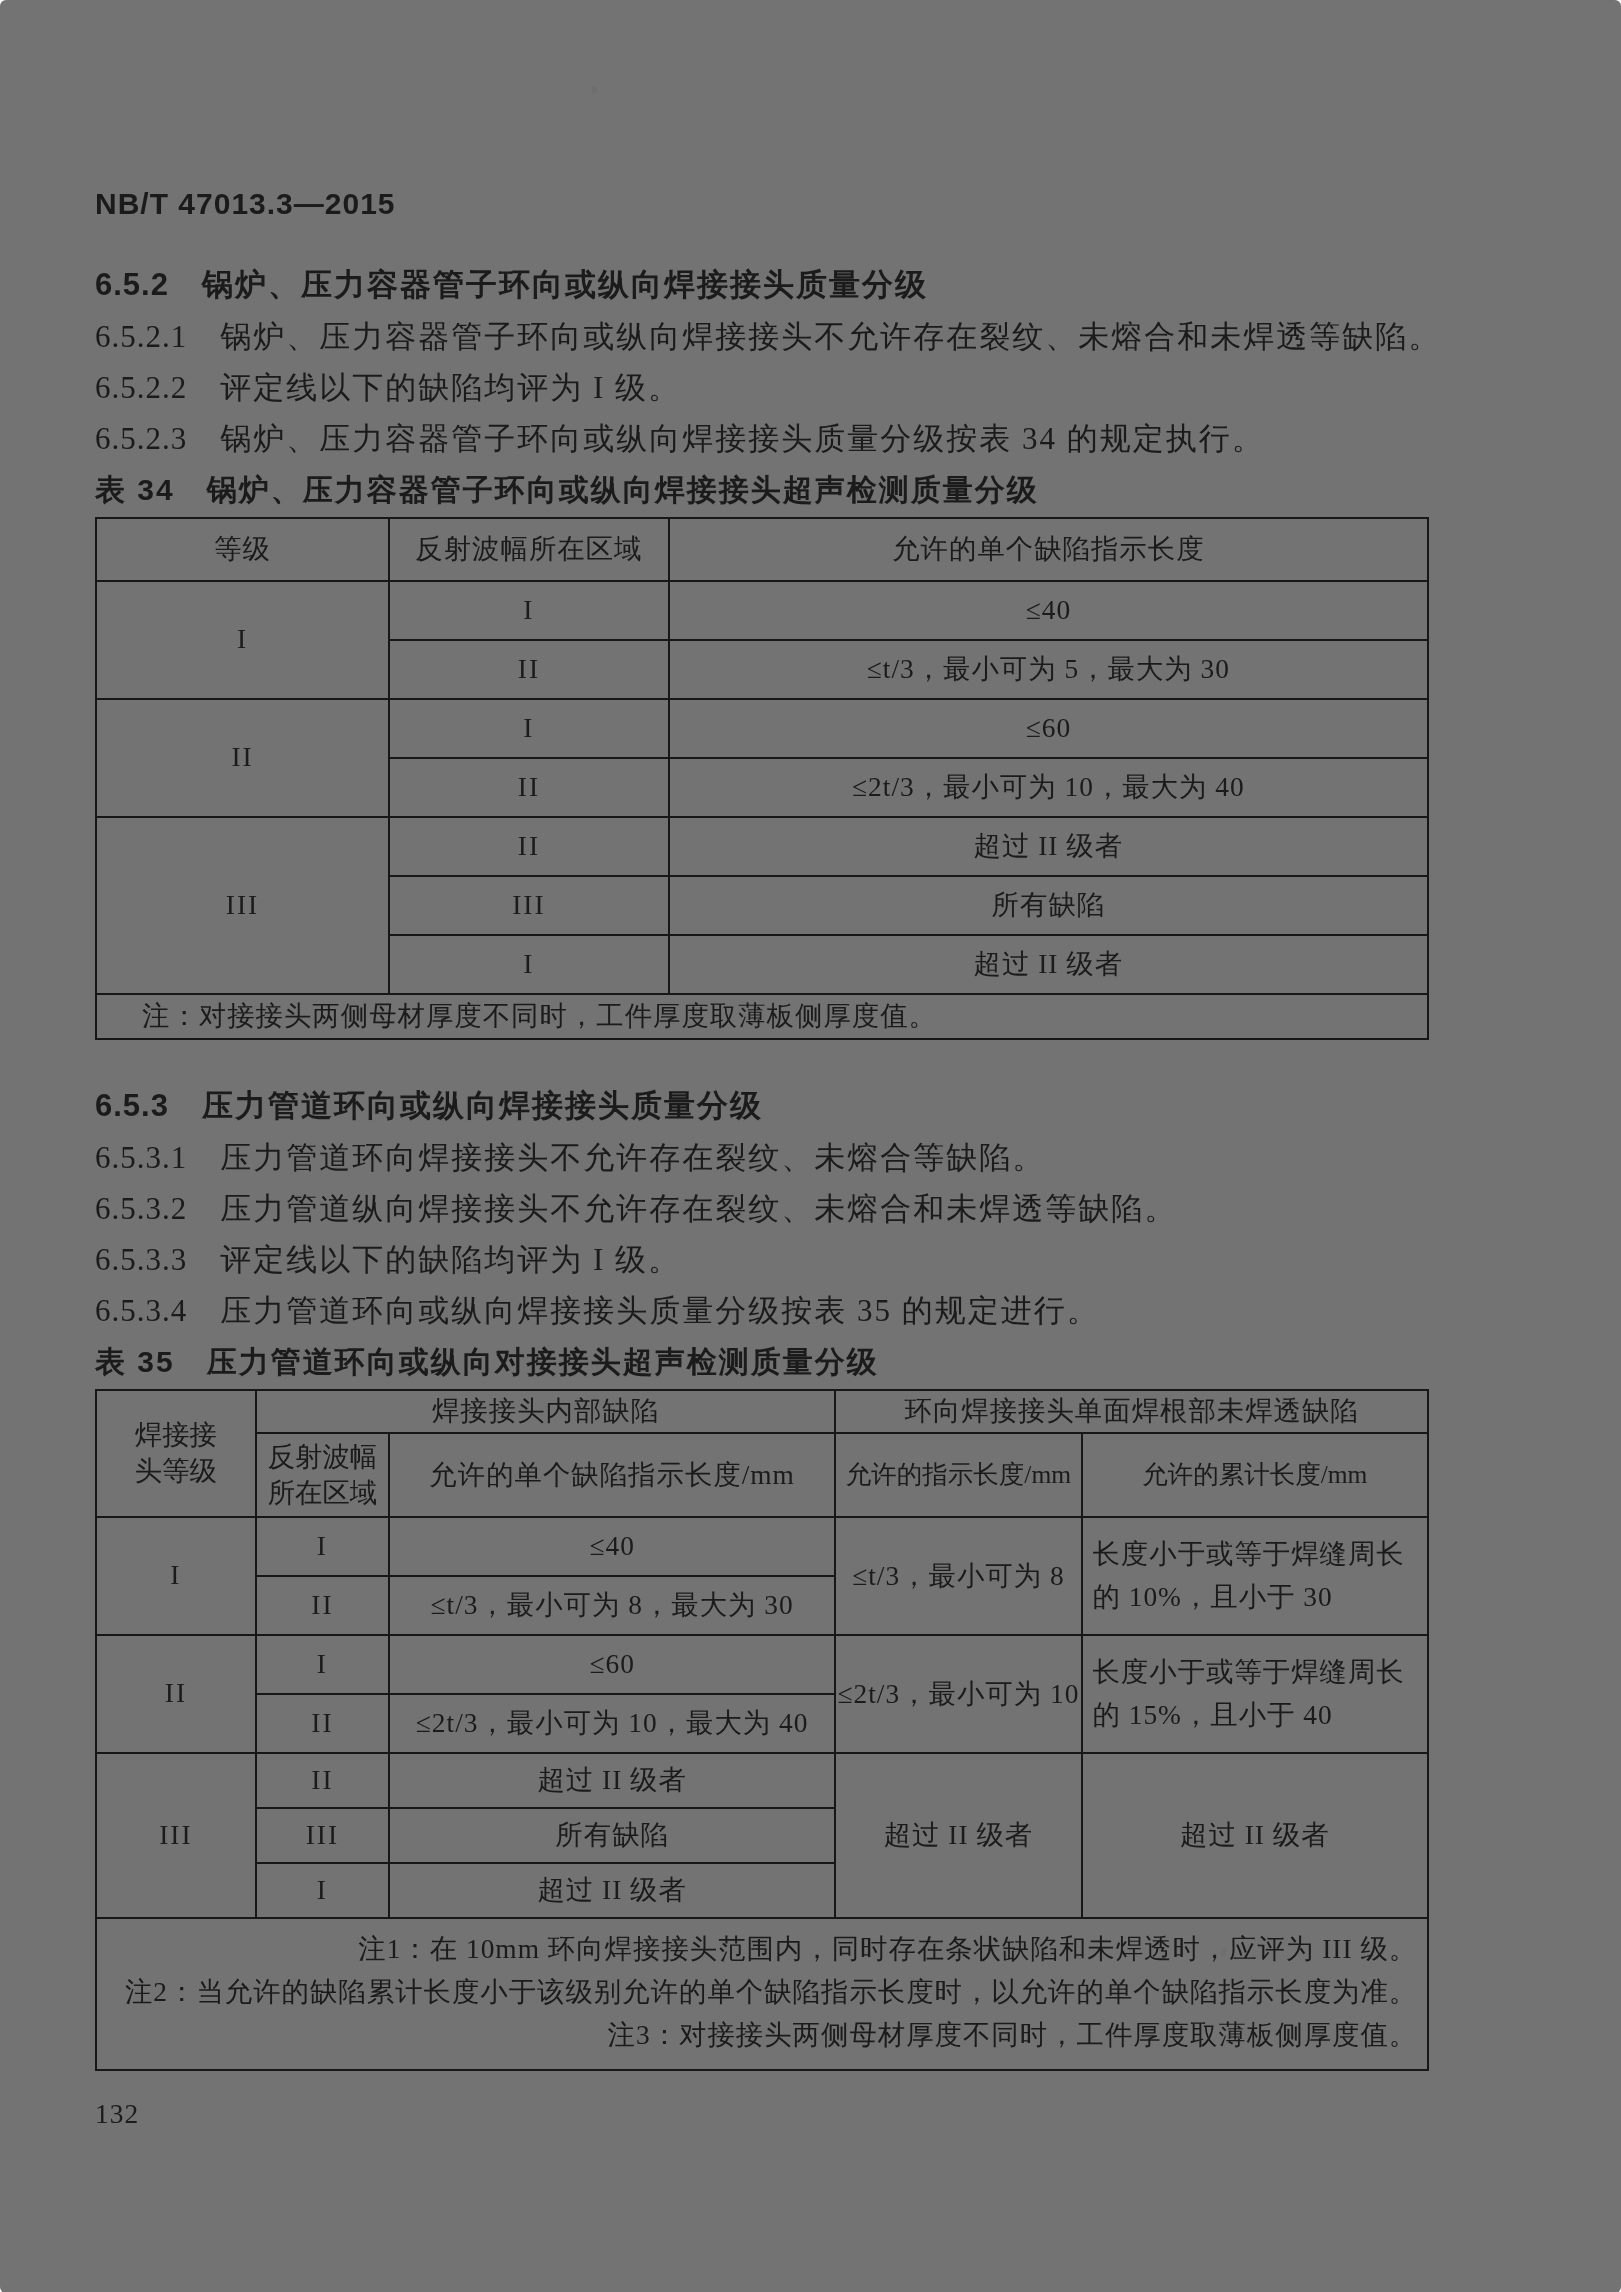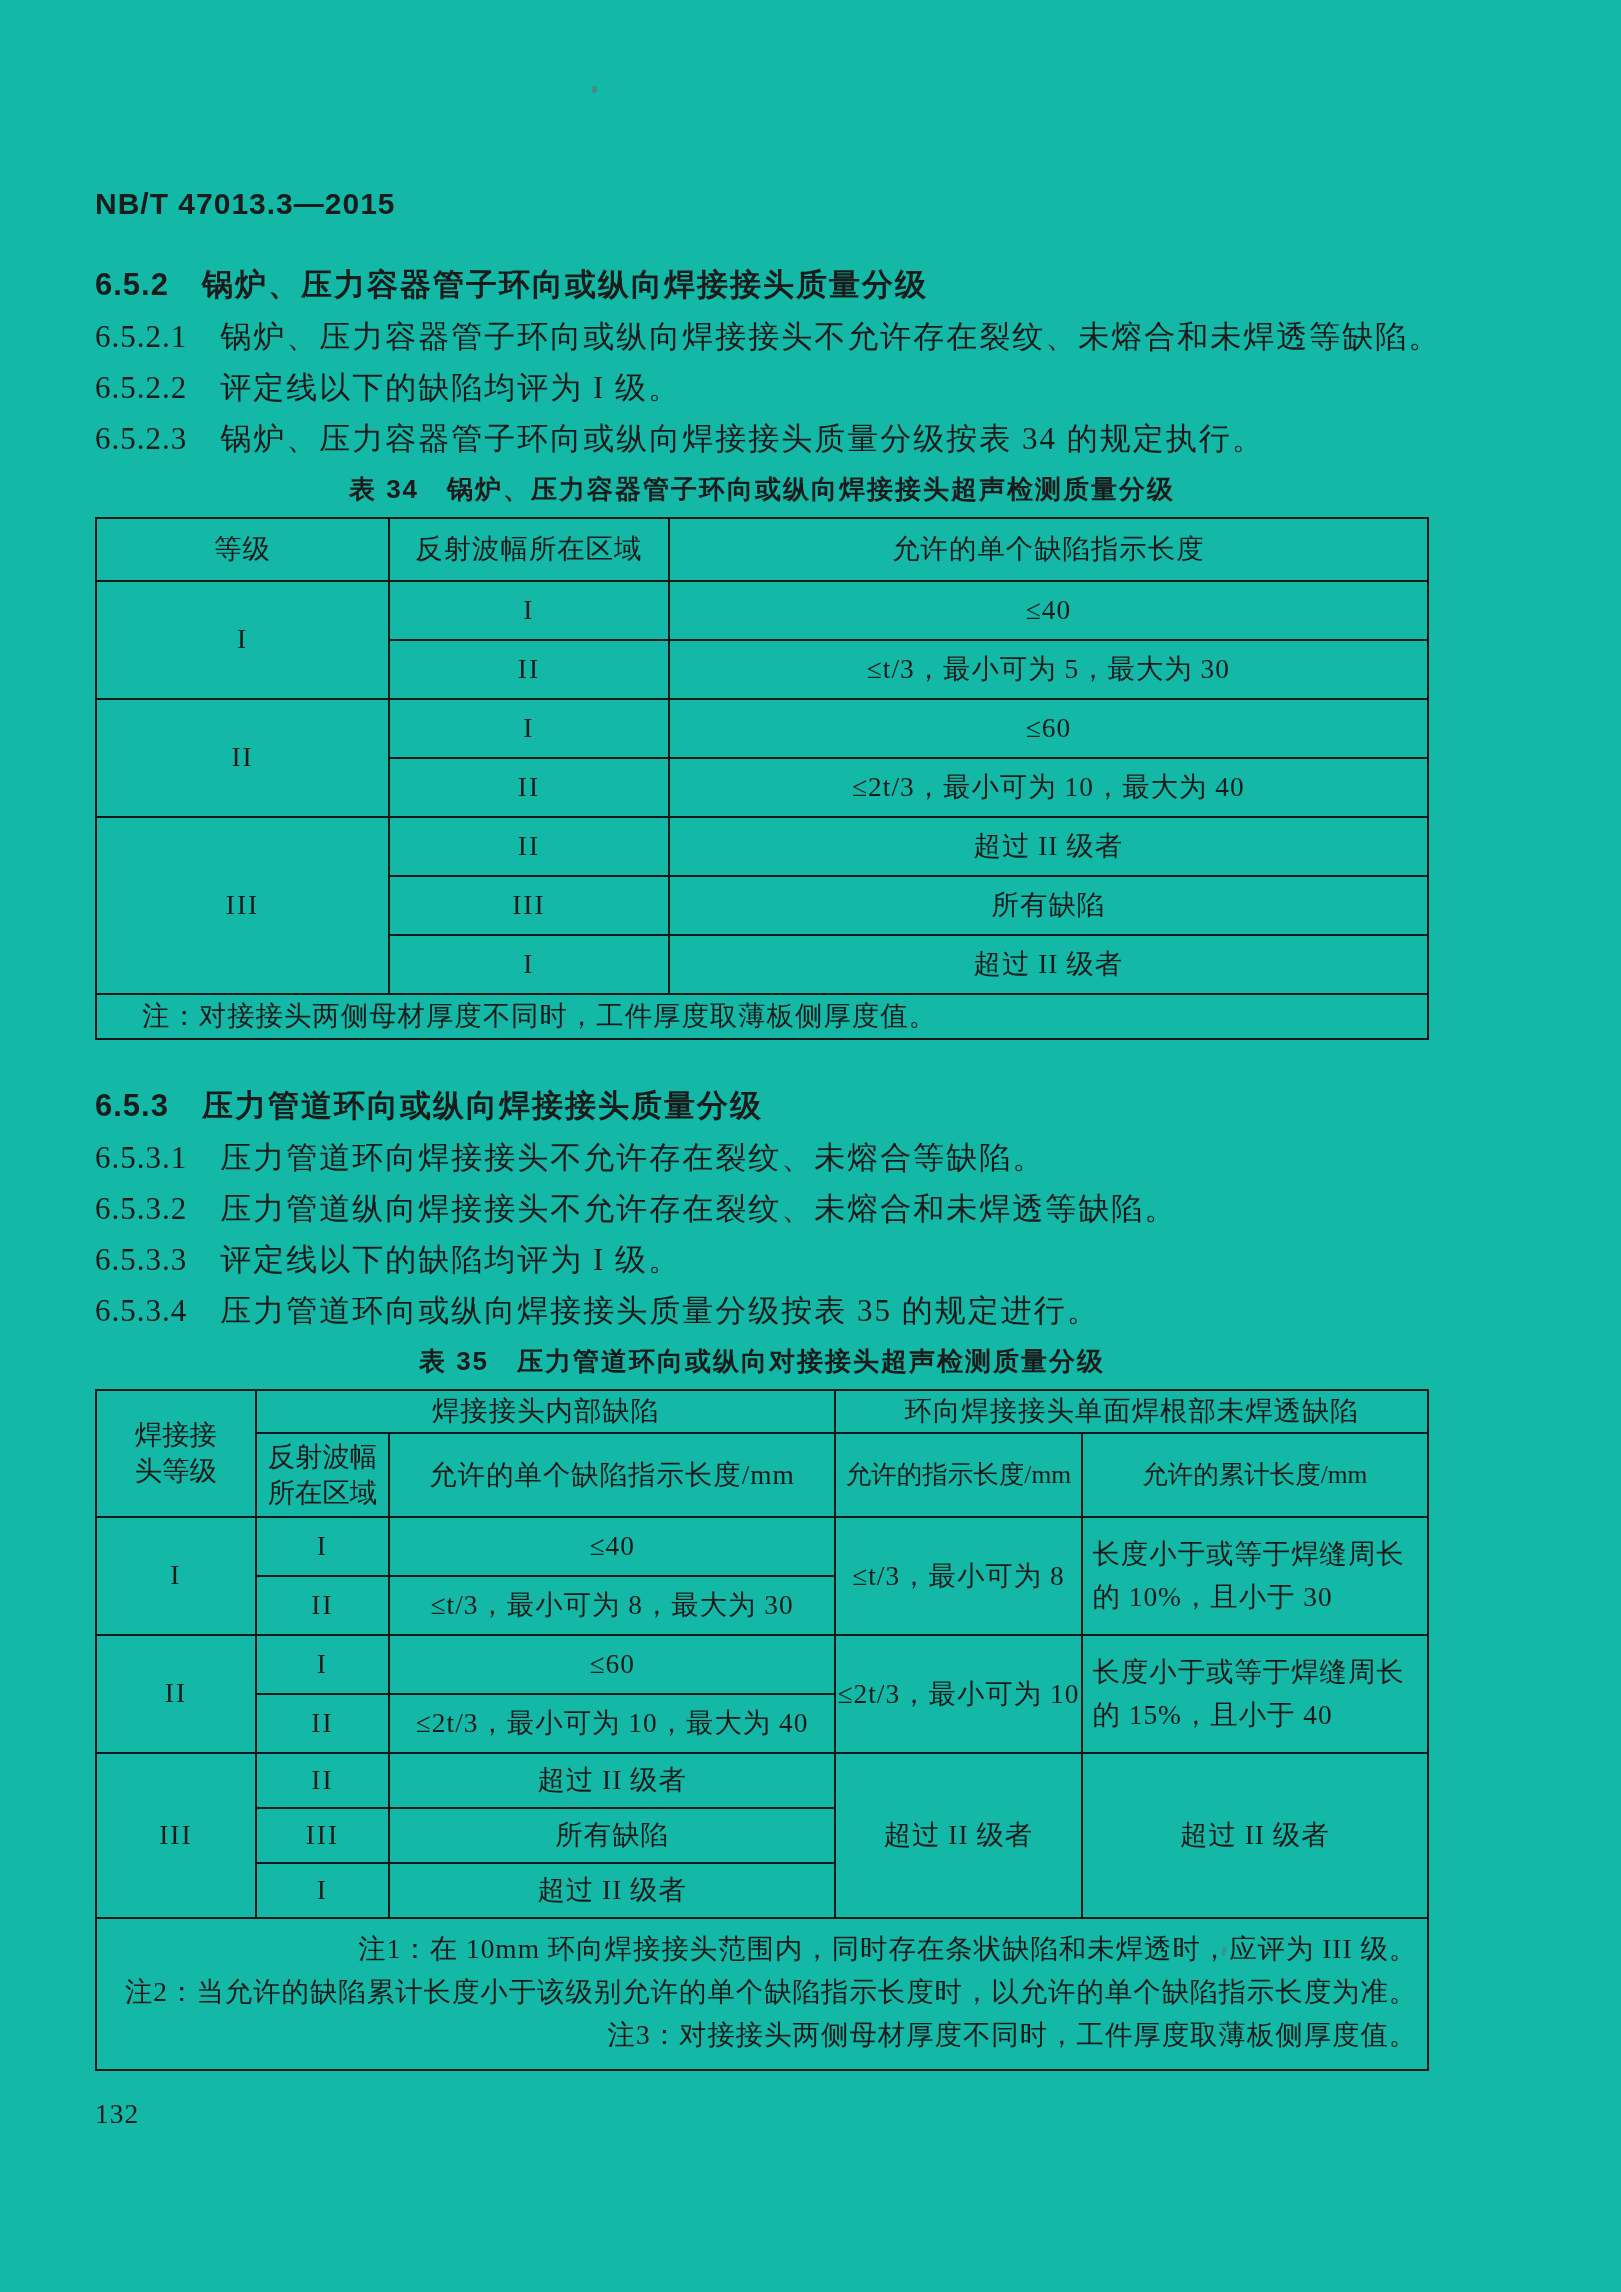--- a/index.html
+++ b/index.html
@@ -4,21 +4,21 @@
 <style>
   * { margin:0; padding:0; box-sizing:border-box; }
   html,body { width:1621px; height:2293px; }
   body {
     background:#ffffff;
     font-family:"Liberation Serif","DejaVu Serif",serif;
     color:#1b1b1b;
     position:relative;
     overflow:hidden;
   }
-  .page { position:absolute; inset:0; background:#14b8a6; }
+  .page { position:absolute; inset:0; background:#737373;border-radius:6px; }
   .content { padding:186px 93px 0 95px; }
 
   .std-header {
     font-family:"Liberation Sans","DejaVu Sans",sans-serif;
     font-weight:700;
     font-size:30px;
     letter-spacing:1px;
     line-height:35px;
   }
 
@@ -33,24 +33,23 @@
     font-family:"Liberation Sans","DejaVu Sans",sans-serif;
     font-weight:700;
     line-height:53px;
   }
   .mt38 { margin-top:37px; }
   .mt40 { margin-top:39px; }
 
   .tbl-title {
     font-family:"Liberation Sans","DejaVu Sans",sans-serif;
     font-weight:700;
-    font-size:26px;
+    font-size:30px;
     letter-spacing:2px;
     line-height:43px;
-    text-align:center;
     width:1334px;
     margin-top:3.9px;
   }
 
   table.tbl {
     border-collapse:collapse;
     table-layout:fixed;
     width:1334px;
     margin-top:5.9px;
     border:2.9px solid #171717;

